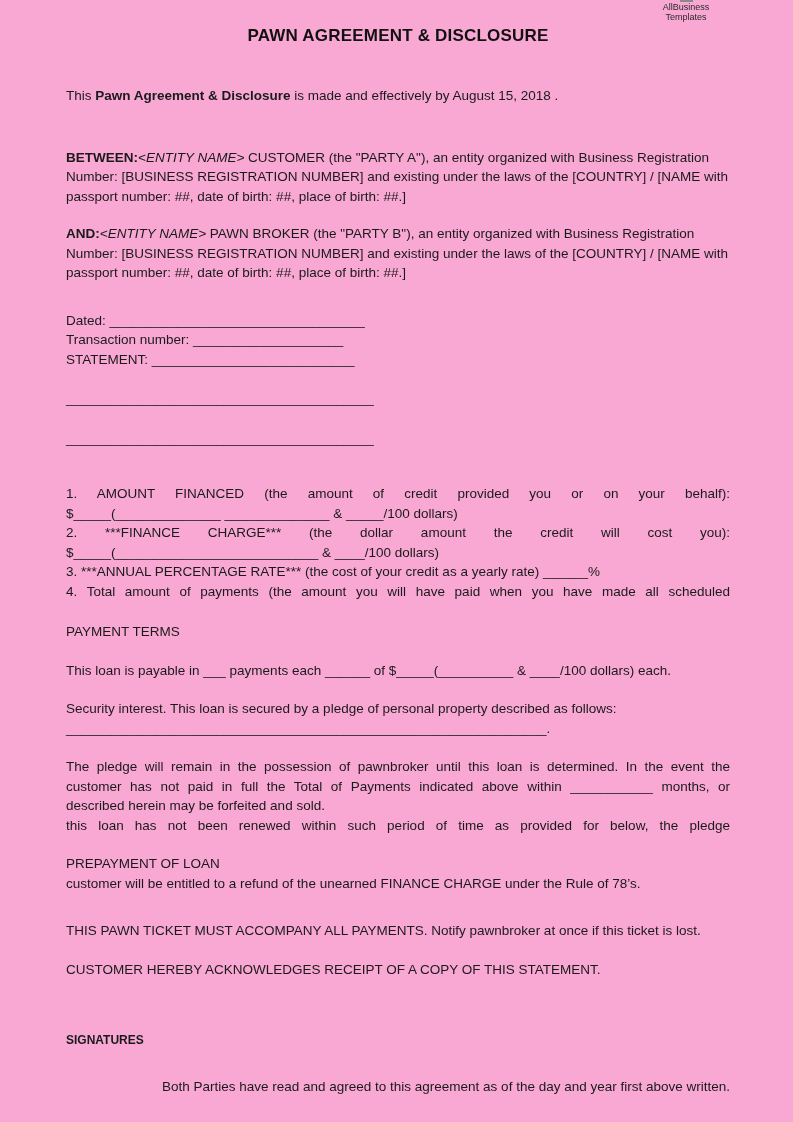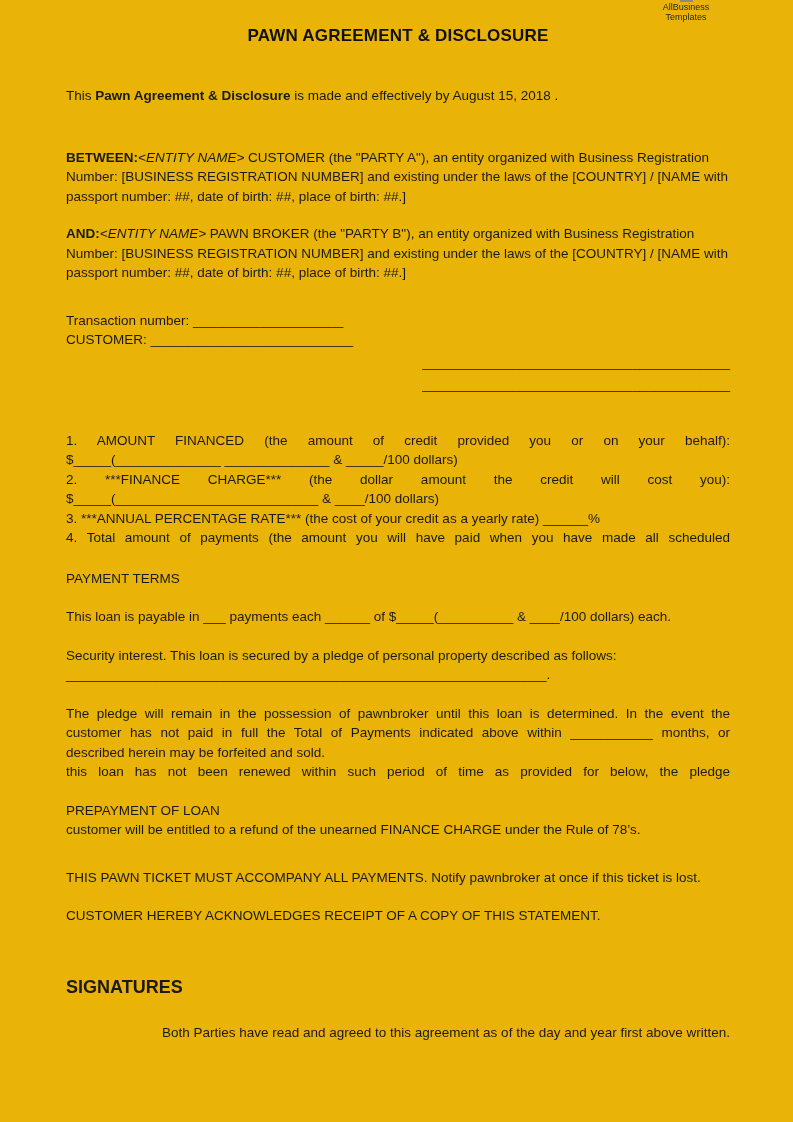--- a/index.html
+++ b/index.html
@@ -1,19 +1,19 @@
 <!DOCTYPE html>
 <html><head>
 <meta charset="utf-8">
 <style>
   html,body { margin:0; padding:0; background:#ffffff; }
   .page {
     position:relative;
     width:793px; height:1122px;
-    background:#eab308;
+    background:#f9a8d4;
     box-sizing:border-box;
     padding:26px 63px 0 66px;
     font-family:"Liberation Sans", sans-serif;
     font-size:13.5px;
     line-height:19.5px;
     color:#1a1a1a;
     overflow:hidden;
   }
   .logo {
     position:absolute; top:0; left:656px; width:60px;
@@ -25,30 +25,30 @@
   .title {
     margin:0; text-align:center;
     font-size:17px; font-weight:bold; line-height:20px;
     letter-spacing:0.2px; color:#111;
   }
   p, .block, .line { margin:0; padding:0; }
   .intro    { margin-top:40px; }
   .between  { margin-top:42px; }
   .andp     { margin-top:18px; }
   .dated    { margin-top:28px; }
-  .dated .gap { margin-top:3px;text-align:right; }
+  .dated .gap { margin-top:20px; }
   .numbered { margin-top:36px; }
   .pterms   { margin-top:21px; }
   .payable  { margin-top:19px; white-space:nowrap; }
   .security { margin-top:19px; }
   .pledge   { margin-top:19px; }
   .prepay   { margin-top:19px; }
   .ticket   { margin-top:28px; white-space:nowrap; }
   .receipt  { margin-top:19px; }
-  .sigs     { margin-top:52px; font-weight:bold; font-size:18px; }
+  .sigs     { margin-top:52px; font-weight:bold; font-size:12px; }
   .bothp    { margin-top:26px;text-align:right; }
   .jline { text-align:justify; text-align-last:justify; -moz-text-align-last:justify; }
   .pline { text-align:left; }
   b { font-weight:bold; }
   i { font-style:italic; }
 </style>
 </head>
 <body>
 
 <div class="page">
@@ -61,22 +61,23 @@
 
   <h1 class="title">PAWN AGREEMENT &amp; DISCLOSURE</h1>
 
   <p class="intro"><span>This </span><b>Pawn Agreement &amp; Disclosure</b><span> is made and effectively by August 15, 2018 .</span></p>
 
   <p class="between"><b>BETWEEN:</b><i>&lt;ENTITY NAME&gt;</i><span> CUSTOMER (the "PARTY A"), an entity organized with Business Registration Number: [BUSINESS REGISTRATION NUMBER] and existing under the laws of the [COUNTRY] / [NAME with passport number: ##, date of birth: ##, place of birth: ##.]</span></p>
 
   <p class="andp"><b>AND:</b><i>&lt;ENTITY NAME&gt;</i><span> PAWN BROKER (the "PARTY B"), an entity organized with Business Registration Number: [BUSINESS REGISTRATION NUMBER] and existing under the laws of the [COUNTRY] / [NAME with passport number: ##, date of birth: ##, place of birth: ##.]</span></p>
 
   <div class="block dated">
+    <div class="line pline">Dated: __________________________________</div>
     <div class="line pline">Transaction number: ____________________</div>
-    <div class="line pline">CUSTOMER: ___________________________</div>
+    <div class="line pline">STATEMENT: ___________________________</div>
     <div class="line pline gap">_________________________________________</div>
     <div class="line pline gap">_________________________________________</div>
   </div>
 
   <div class="block numbered">
     <div class="line jline">1. AMOUNT FINANCED (the amount of credit provided you or on your behalf):</div>
     <div class="line pline">$_____(______________ ______________ &amp; _____/100 dollars)</div>
     <div class="line jline">2. ***FINANCE CHARGE*** (the dollar amount the credit will cost you):</div>
     <div class="line pline">$_____(___________________________ &amp; ____/100 dollars)</div>
     <div class="line pline">3. ***ANNUAL PERCENTAGE RATE*** (the cost of your credit as a yearly rate) ______%</div>

